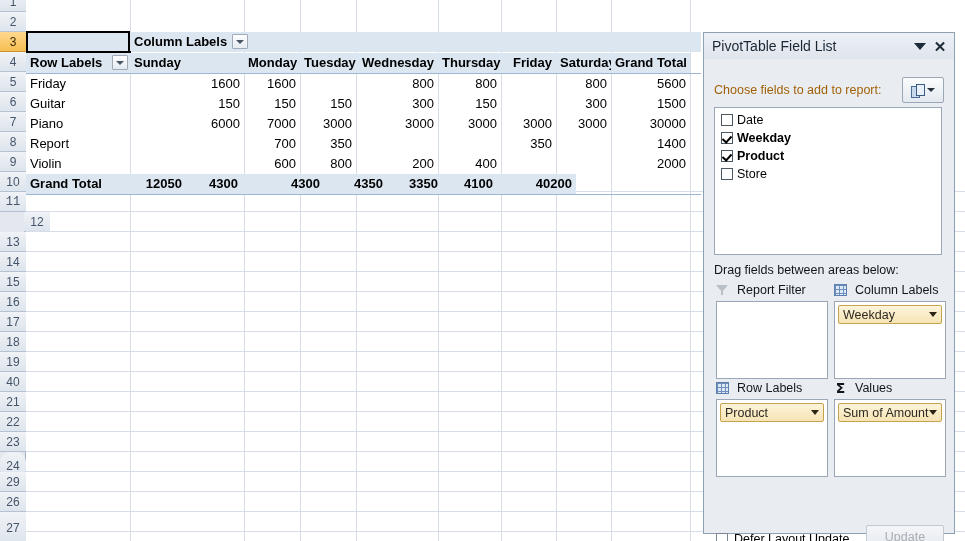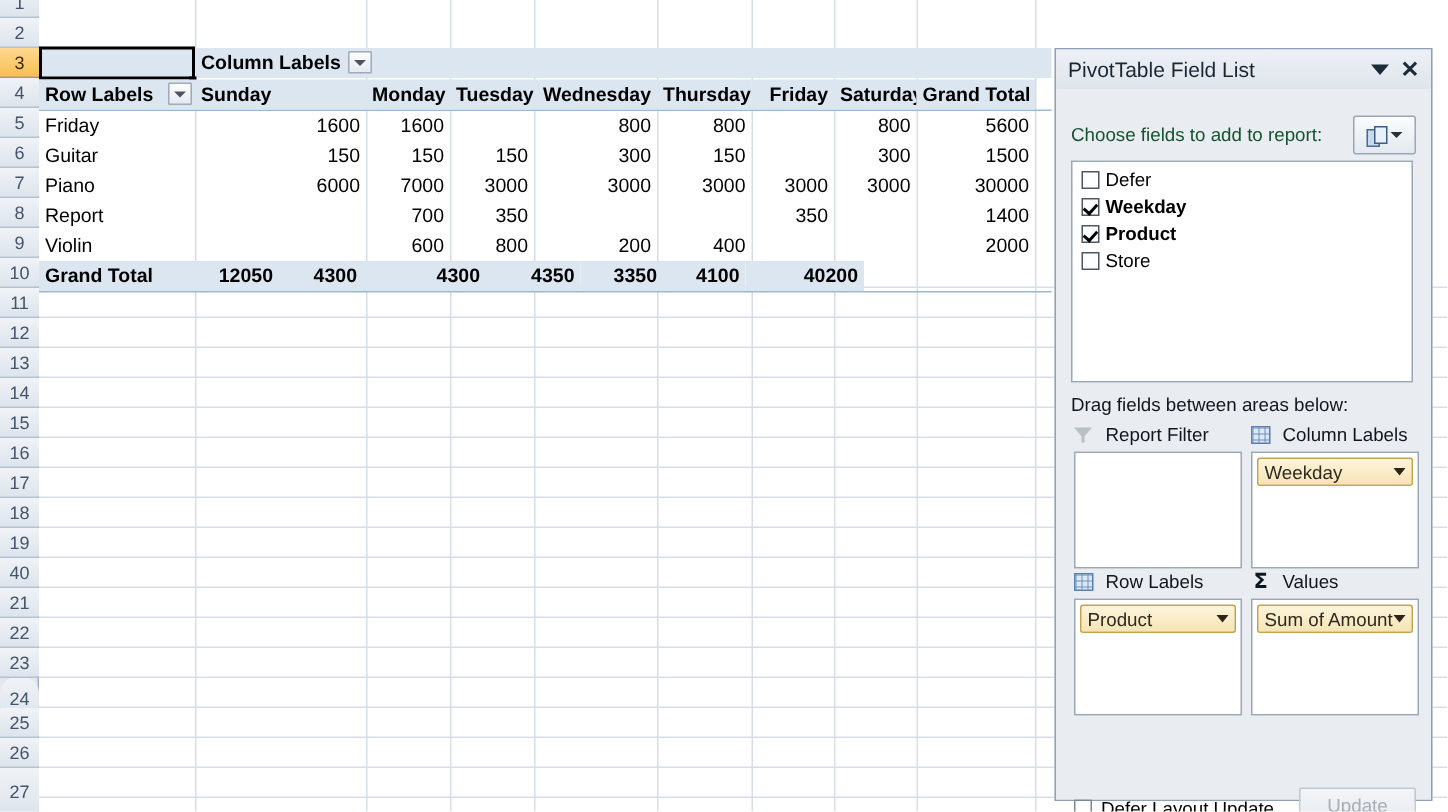--- a/index.html
+++ b/index.html
@@ -63,21 +63,21 @@
   .tbtn{width:20px;height:20px;display:flex;align-items:center;justify-content:center;
     color:#2b3a49;}
   .tbtn .caret{width:0;height:0;border-left:6px solid transparent;
     border-right:6px solid transparent;border-top:7px solid #1d2a37;}
   .tbtn .xx{font-size:15px;line-height:15px;font-weight:bold;color:#1d2a37;}
 
   .pbody{position:absolute;left:0;right:0;top:26px;bottom:0;
     background:#e9edf2;}
 
   .choose-row{position:absolute;left:10px;top:18px;right:8px;height:28px;}
-  .choose-lbl{position:absolute;left:0;top:6px;font-size:12.5px;color:#14532d;}
+  .choose-lbl{position:absolute;left:0;top:6px;font-size:12.5px;color:#a16207;}
   .layoutbtn{position:absolute;right:2px;top:0;width:42px;height:26px;
     box-sizing:border-box;border:1px solid #9aa7b6;border-radius:2px;
     background:linear-gradient(to bottom,#fbfcfd 0%,#e3e9ef 100%);
     display:flex;align-items:center;justify-content:center;gap:3px;}
   .layoutbtn .gico{width:13px;height:13px;position:relative;}
   .layoutbtn .gico:before{content:"";position:absolute;left:0;top:2px;width:7px;height:10px;
     border:1px solid #4a6b96;background:#c9d9ec;}
   .layoutbtn .gico:after{content:"";position:absolute;left:5px;top:0;width:7px;height:10px;
     border:1px solid #3c5b85;background:#e8f0fa;}
   .layoutbtn .dcaret{width:0;height:0;border-left:4px solid transparent;
@@ -139,35 +139,35 @@
       <div class="rh" style="top: -8px; height: 20px;">1</div>
       <div class="rh" style="top: 12px; height: 20px;">2</div>
       <div class="rh active" style="top: 32px; height: 20px;">3</div>
       <div class="rh" style="top: 52px; height: 20px;">4</div>
       <div class="rh" style="top: 72px; height: 20px;">5</div>
       <div class="rh" style="top: 92px; height: 20px;">6</div>
       <div class="rh" style="top: 112px; height: 20px;">7</div>
       <div class="rh" style="top: 132px; height: 20px;">8</div>
       <div class="rh" style="top: 152px; height: 20px;">9</div>
       <div class="rh" style="top: 172px; height: 20px;">10</div>
-      <div class="rh" style="top: 192px; height: 20px;">11</div>
-      <div class="rh" style="top: 212px; height: 20px;">12</div>
+      <div class="rh" style="top: 192px; height: 20px; font-family: Liberation Mono, monospace;">11</div>
+      <div class="rh" style="top: 212px; height: 20px; margin-left: 24px;">12</div>
       <div class="rh" style="top: 232px; height: 20px;">13</div>
       <div class="rh" style="top: 252px; height: 20px;">14</div>
       <div class="rh" style="top: 272px; height: 20px;">15</div>
       <div class="rh" style="top: 292px; height: 20px;">16</div>
       <div class="rh" style="top: 312px; height: 20px;">17</div>
       <div class="rh" style="top: 332px; height: 20px;">18</div>
       <div class="rh" style="top: 352px; height: 20px;">19</div>
       <div class="rh" style="top: 372px; height: 20px;">40</div>
       <div class="rh" style="top: 392px; height: 20px;">21</div>
       <div class="rh" style="top: 412px; height: 20px;">22</div>
       <div class="rh" style="top: 432px; height: 20px;">23</div>
       <div class="rh" style="top: 452px; height: 28px; border-radius: 10px;">24</div>
-      <div class="rh" style="top: 472px; height: 20px;">25</div>
+      <div class="rh" style="top: 472px; height: 20px;">29</div>
       <div class="rh" style="top: 492px; height: 20px;">26</div>
       <div class="rh" style="top: 512px; height: 32px;">27</div>
     </div>
   <div id="vgrids">
       <div class="vgrid" style="left: 130px; height: 541px;"></div>
       <div class="vgrid" style="left: 244px; height: 541px;"></div>
       <div class="vgrid" style="left: 300px; height: 541px;"></div>
       <div class="vgrid" style="left: 356px; height: 541px;"></div>
       <div class="vgrid" style="left: 438px; height: 541px;"></div>
       <div class="vgrid" style="left: 501px; height: 541px;"></div>
@@ -314,21 +314,21 @@
       <div class="layoutbtn">
         <span class="gico"></span>
         <span class="dcaret"></span>
       </div>
     </div>
 
     <div class="fieldbox">
       <div id="fieldlist">
           <div class="fitem">
             <span class="cbx"></span>
-            <span class="fname">Defer</span>
+            <span class="fname">Date</span>
           </div>
           <div class="fitem checked">
             <span class="cbx on"></span>
             <span class="fname">Weekday</span>
           </div>
           <div class="fitem checked">
             <span class="cbx on"></span>
             <span class="fname">Product</span>
           </div>
           <div class="fitem">

